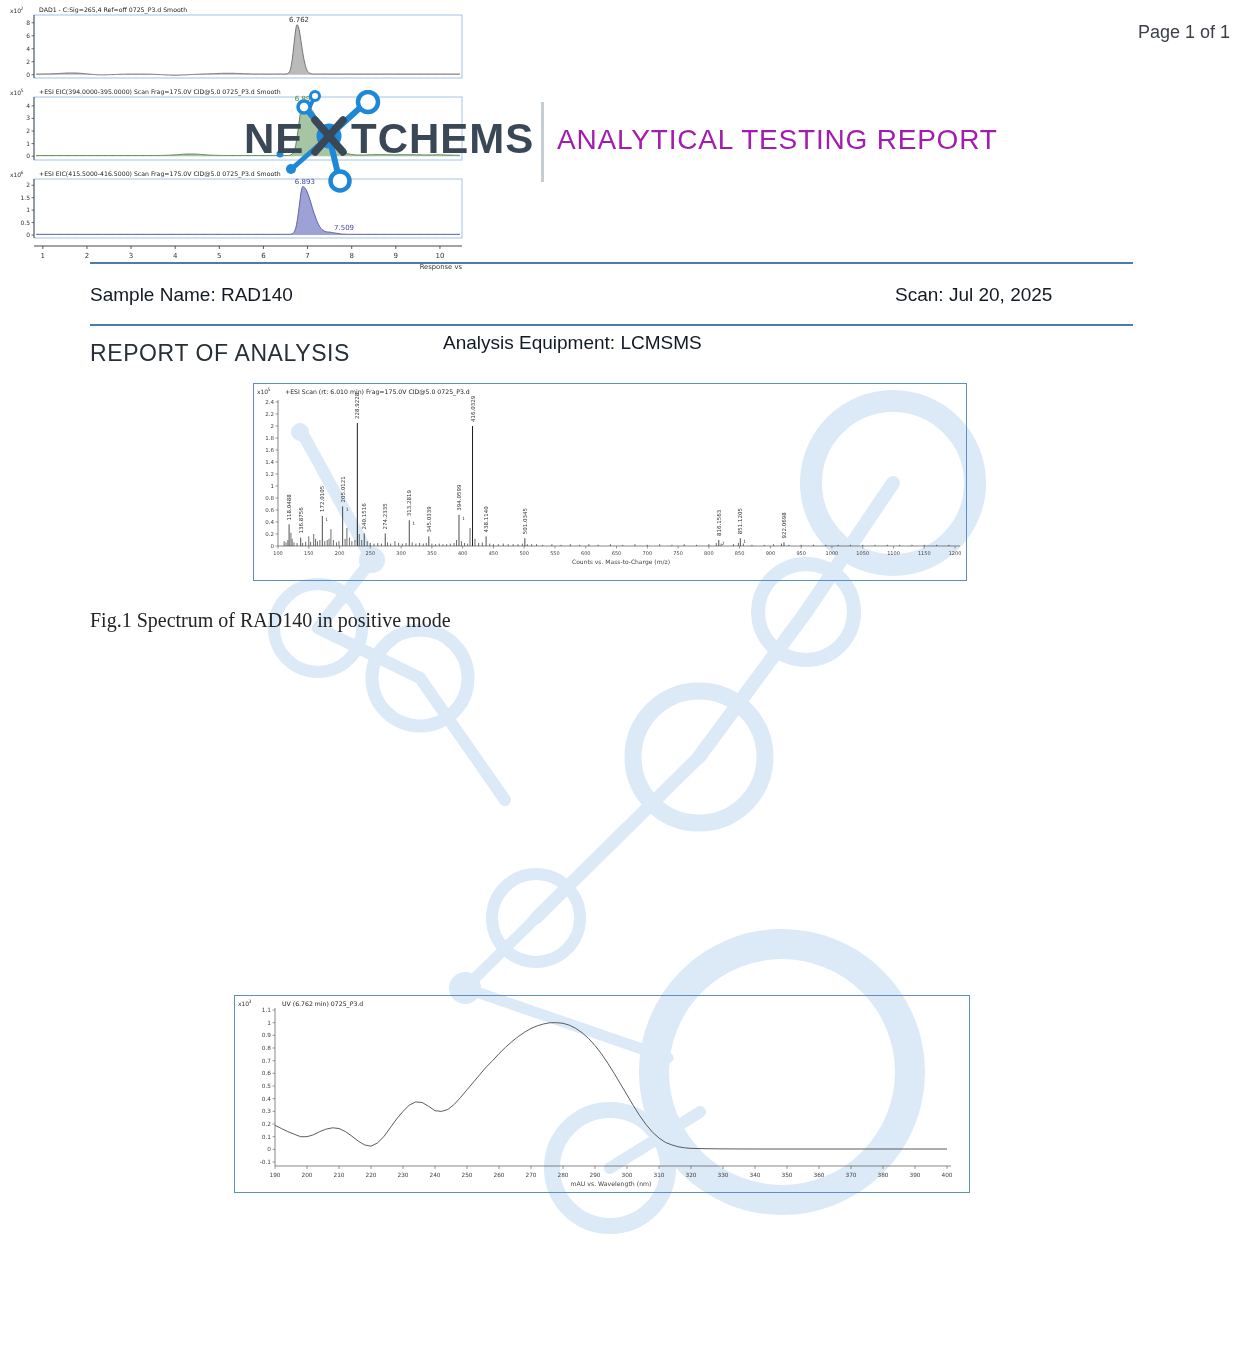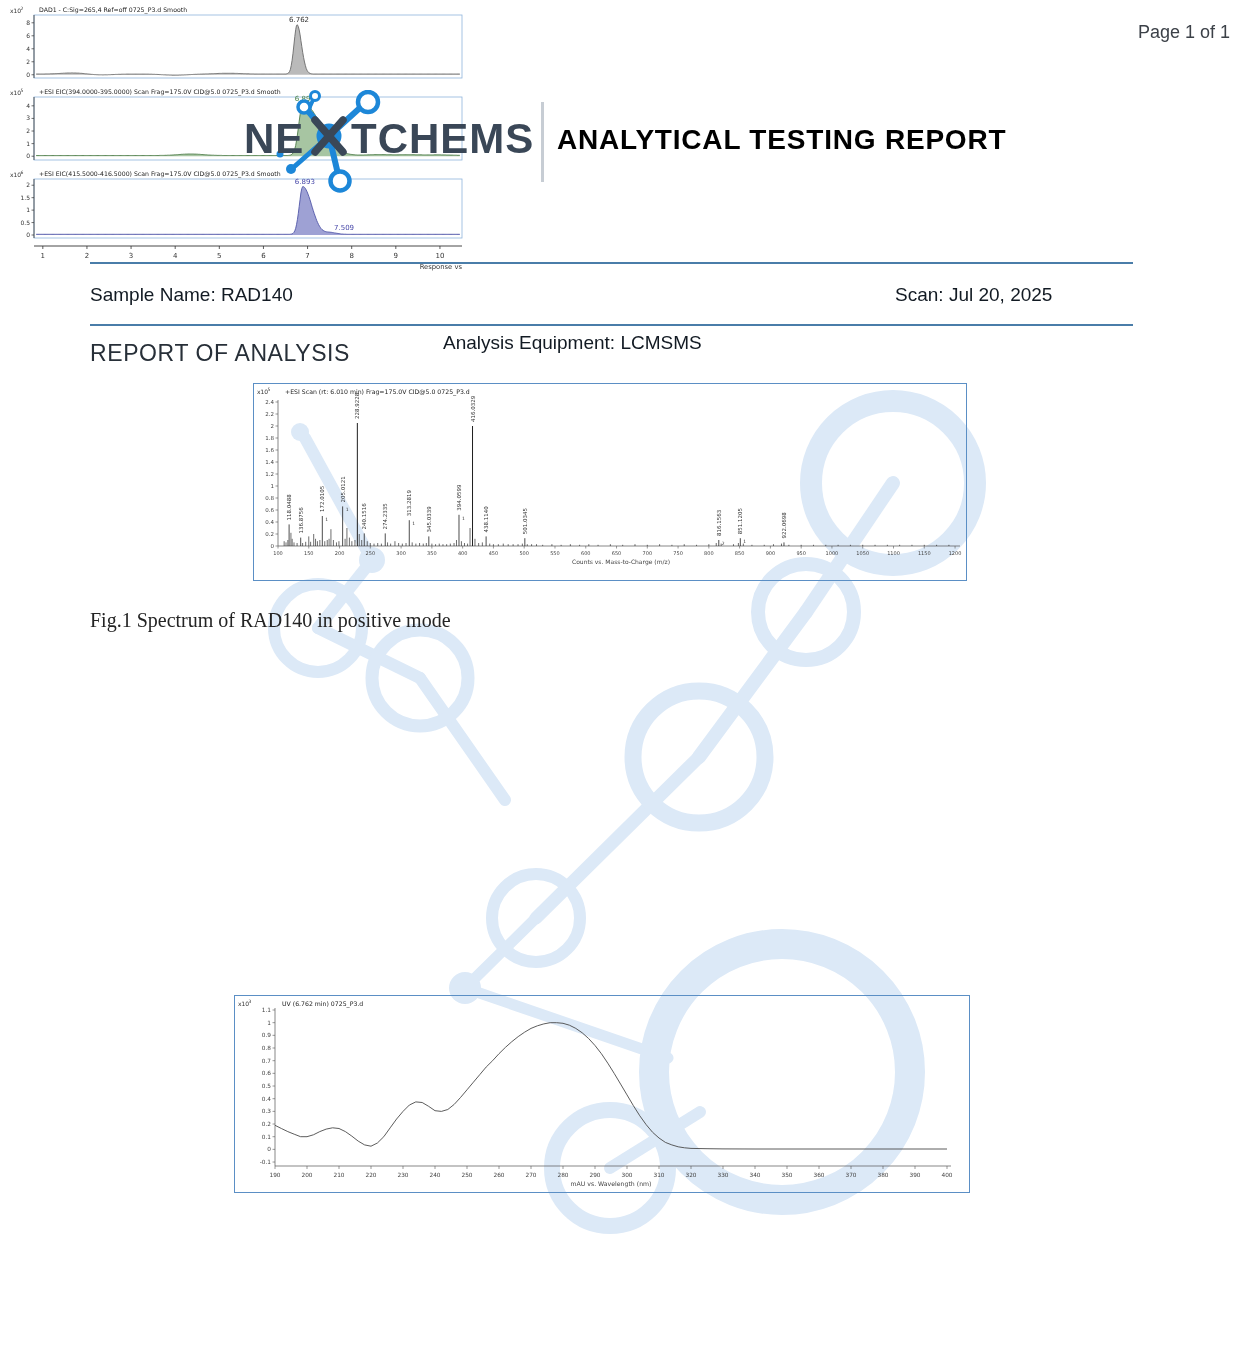--- a/index.html
+++ b/index.html
@@ -3,22 +3,22 @@
 <meta charset="utf-8">
 <style>
   html,body{margin:0;padding:0;background:#fff;}
   .page{position:relative;width:1260px;height:1360px;background:#ffffff;overflow:hidden;
         font-family:"Liberation Sans",sans-serif;color:#111;}
   .watermark{position:absolute;left:0;top:0;z-index:0;}
   .layer{position:relative;z-index:1;}
   .page-num{position:absolute;top:22px;right:30px;font-size:18px;color:#3c4148;}
   .logo-svg{position:absolute;left:238px;top:90px;}
   .logo-divider{position:absolute;left:541px;top:102px;width:3px;height:80px;background:#c7cdd4;}
-  .report-title-main{position:absolute;left:557px;top:124px;font-size:28px;font-weight:bold;
-        color:#000000;letter-spacing:.8px;}
+  .report-title-main{position:absolute;left:557px;top:124px;font-size:28px;font-weight:normal;
+        color:#a21caf;letter-spacing:.8px;}
   .rule{position:absolute;left:90px;width:1043px;height:2px;background:#4a7da9;}
   .rule-top{top:262px;}
   .rule-bottom{top:324px;}
   .info-row{position:absolute;left:90px;top:284px;width:1043px;font-size:19px;color:#121a23;}
   .info-item{position:absolute;white-space:nowrap;font-weight:400;}
   .info-sample{left:0;}
   .info-equip{left:353px;margin-top:48px;}
   .info-date{left:805px;}
   .report-of{position:absolute;left:90px;top:340px;width:1043px;
         font-size:23px;font-weight:400;letter-spacing:.6px;color:#272f38;}

